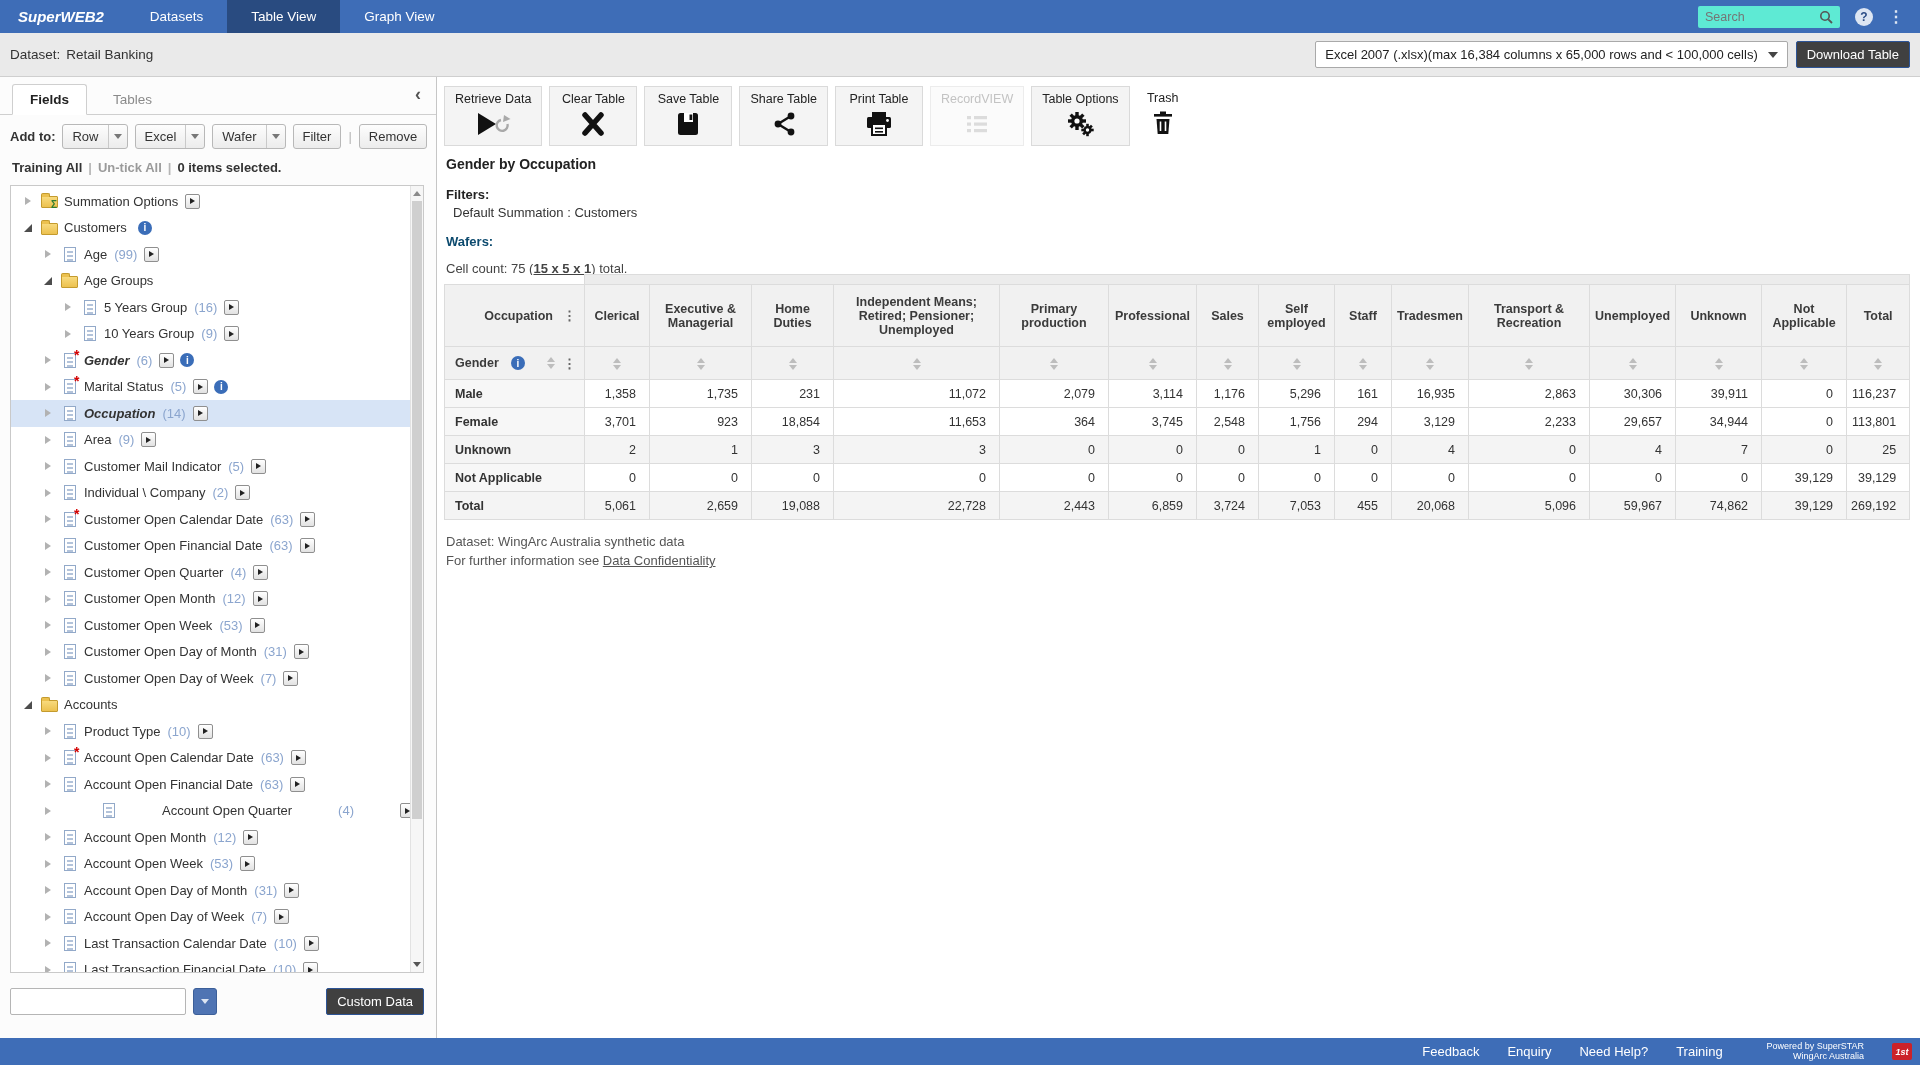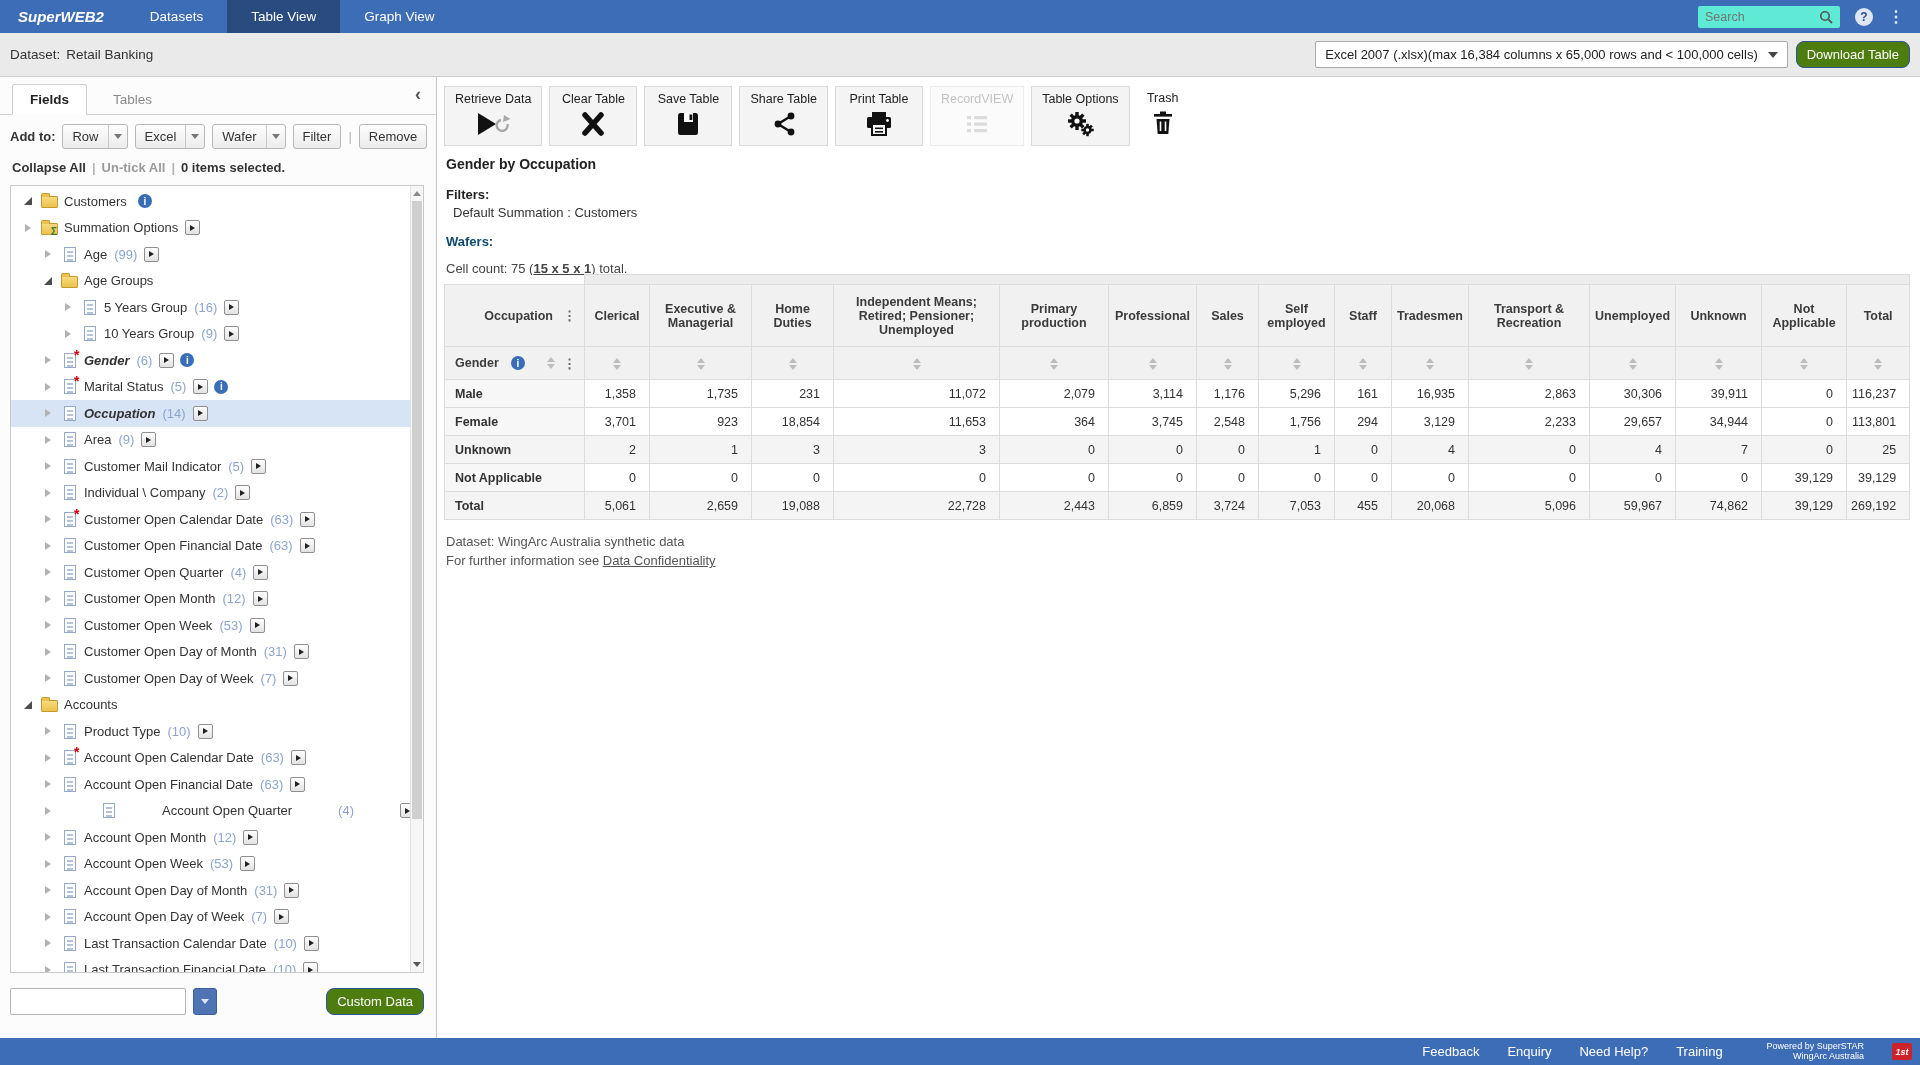--- a/index.html
+++ b/index.html
@@ -16,21 +16,21 @@
   .search-box input { border:none; outline:none; flex:1; min-width:0; font-size:12.5px; color:#333; font-family:inherit; background:transparent; }
   .help-icon { width:18px; height:18px; border-radius:50%; background:#dde6f3; color:#2b4d86; font-weight:bold; font-size:12px; display:flex; align-items:center; justify-content:center; }
   .kebab-white { color:#dde6f3; font-size:16px; font-weight:bold; line-height:1; }
 
   
   .dataset-bar { position:absolute; top:33px; left:0; right:0; height:44px; background:#eaeaea; border-bottom:1px solid #cfcfcf; display:flex; align-items:center; padding:0 10px; font-size:13.5px; }
   .dataset-name { margin-left:6px; color:#333; cursor:pointer; }
   .dataset-right { margin-left:auto; display:flex; align-items:center; gap:8px; }
   .export-select { background:#fff; border:1px solid #a9a9a9; border-radius:2px; height:27px; display:flex; align-items:center; gap:10px; padding:0 9px; font-size:13px; color:#222; cursor:pointer; }
   .caret-down { width:0; height:0; border-left:5px solid transparent; border-right:5px solid transparent; border-top:6px solid #444; }
-  .btn-blue { background:#4d7c0f; border:1px solid #2d5496; color:#fff; font-size:13px; padding:5px 10px; border-radius:8px; cursor:pointer; font-family:inherit; }
+  .btn-blue { background:#404040; border:1px solid #2d5496; color:#fff; font-size:13px; padding:5px 10px; border-radius:2px; cursor:pointer; font-family:inherit; }
 
   
   .main { position:absolute; top:77px; bottom:27px; left:0; right:0; }
   .sidebar { position:absolute; left:0; top:0; bottom:0; width:437px; background:#fcfcfc; border-right:1px solid #c6c6c6; }
   .content { position:absolute; left:437px; right:0; top:0; bottom:0; background:#fff; overflow:hidden; }
 
   
   .side-tabs { position:absolute; top:0; left:0; right:0; height:38px; border-bottom:1px solid #cfcfcf; }
   .side-tab { position:absolute; bottom:-1px; height:31px; display:flex; align-items:center; padding:0 17px; font-size:13.5px; cursor:pointer; }
   .side-tab.t-fields { left:12px; background:#fff; border:1px solid #cfcfcf; border-bottom:1px solid #fff; border-radius:3px 3px 0 0; font-weight:bold; color:#222; }
@@ -201,50 +201,50 @@
       <span class="sbtn">
         <span class="lbl">Filter</span>
       </span>
       <span class="pipe">|</span>
       <span class="sbtn">
         <span class="lbl">Remove</span>
       </span>
     </div>
 
     <div class="collapse-row">
-      <span>Collapse All</span>
+      <span>Training All</span>
       <span class="pipe">|</span>
       <span class="dim">Un-tick All</span>
       <span class="pipe">|</span>
       <span>0 items selected.</span>
     </div>
 
     <div class="tree">
       <div class="tree-rows" id="tree-rows">
           <div class="tree-row" style="padding-left: 10px;">
             <span class="tr-caret">
+              <i class="caret-col" style="display:block"></i>
+            </span>
+            <span class="tr-icon">
+              <span class="folder sigma"></span>
+            </span>
+            <span class="tr-label">Summation Options</span>
+            <span class="arrow-btn">
+              <i></i>
+            </span>
+          </div>
+          <div class="tree-row" style="padding-left: 10px;">
+            <span class="tr-caret">
               <i class="caret-exp" style="display:block"></i>
             </span>
             <span class="tr-icon">
               <span class="folder"></span>
             </span>
             <span class="tr-label">Customers</span>
             <span class="info-icon"></span>
-          </div>
-          <div class="tree-row" style="padding-left: 10px;">
-            <span class="tr-caret">
-              <i class="caret-col" style="display:block"></i>
-            </span>
-            <span class="tr-icon">
-              <span class="folder sigma"></span>
-            </span>
-            <span class="tr-label">Summation Options</span>
-            <span class="arrow-btn">
-              <i></i>
-            </span>
           </div>
           <div class="tree-row" style="padding-left: 30px;">
             <span class="tr-caret">
               <i class="caret-col" style="display:block"></i>
             </span>
             <span class="tr-icon">
               <span class="doc"></span>
             </span>
             <span class="tr-label">Age</span>
             <span class="tr-count">(99)</span>

